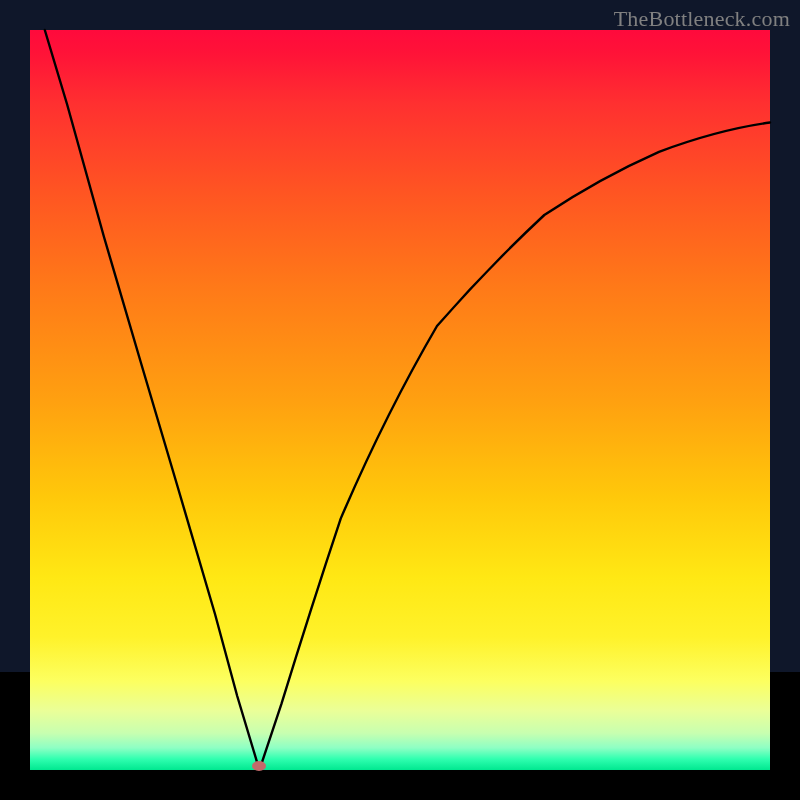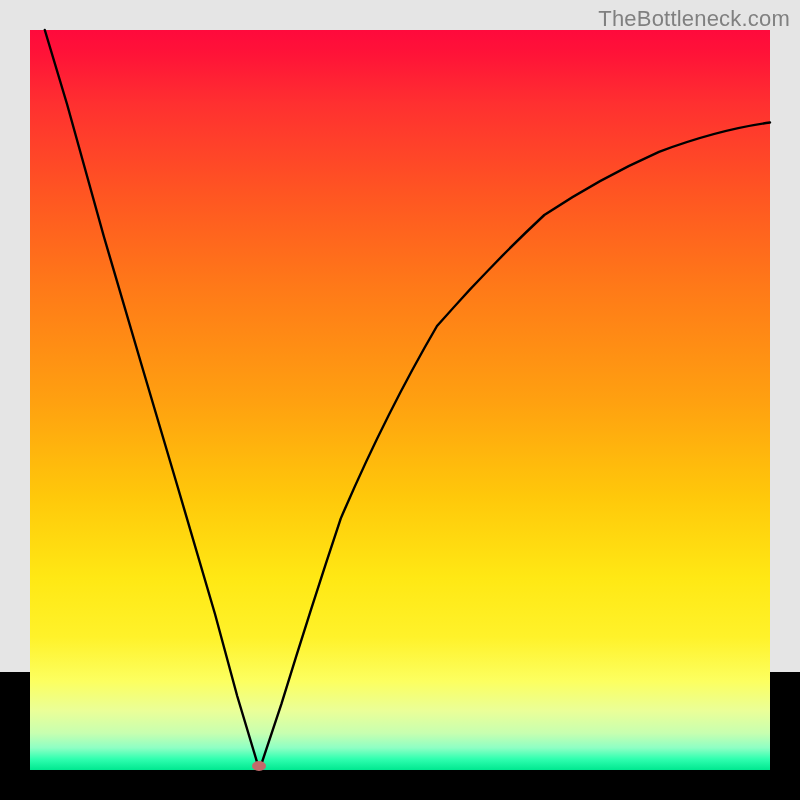--- a/index.html
+++ b/index.html
@@ -10,21 +10,22 @@
     background: #000;
     overflow: hidden;
     font-family: Arial, Helvetica, sans-serif;
   }
   .frame {
     position: absolute;
     left: 0;
     top: 0;
     width: 800px;
     height: 672px;
-    background: #e5e5e5;
+    background: #0f172a;
+    font-family: Liberation Serif, serif;
   }
   .plot-area {
     position: absolute;
     left: 30px;
     top: 30px;
     width: 740px;
     height: 740px;
     background: linear-gradient(to bottom,
       #ff0a3c 0%,
       #ff1238 3%,

